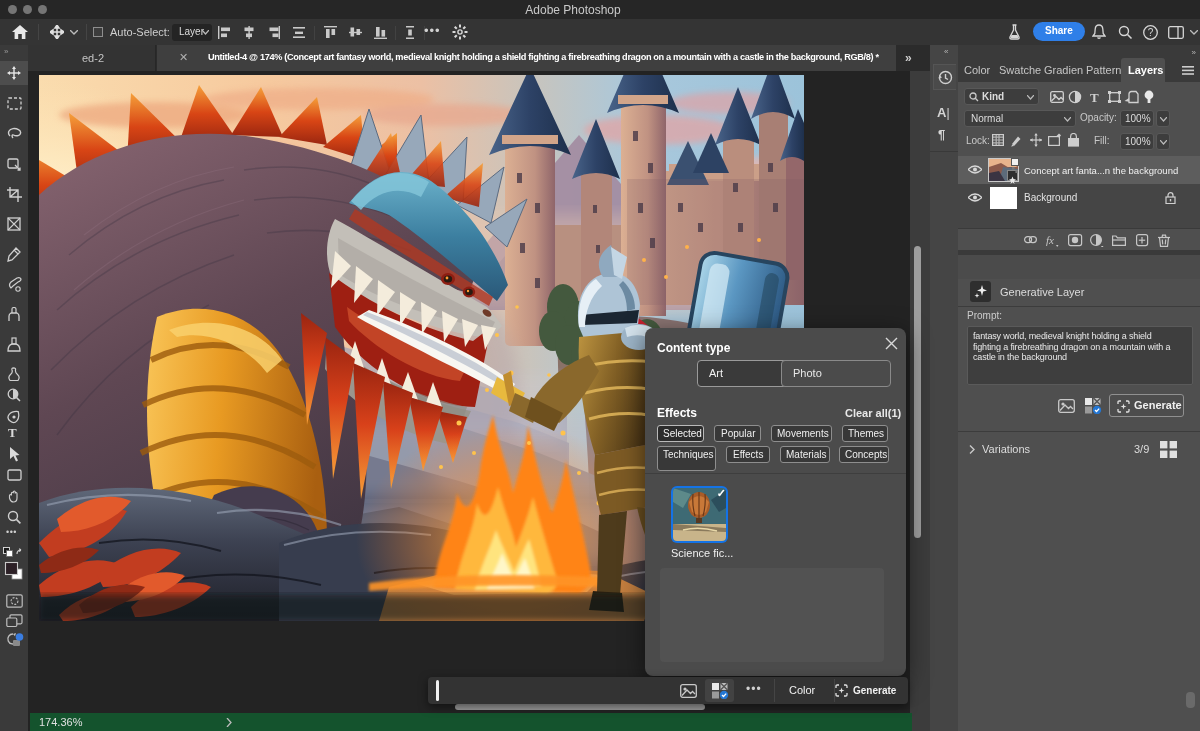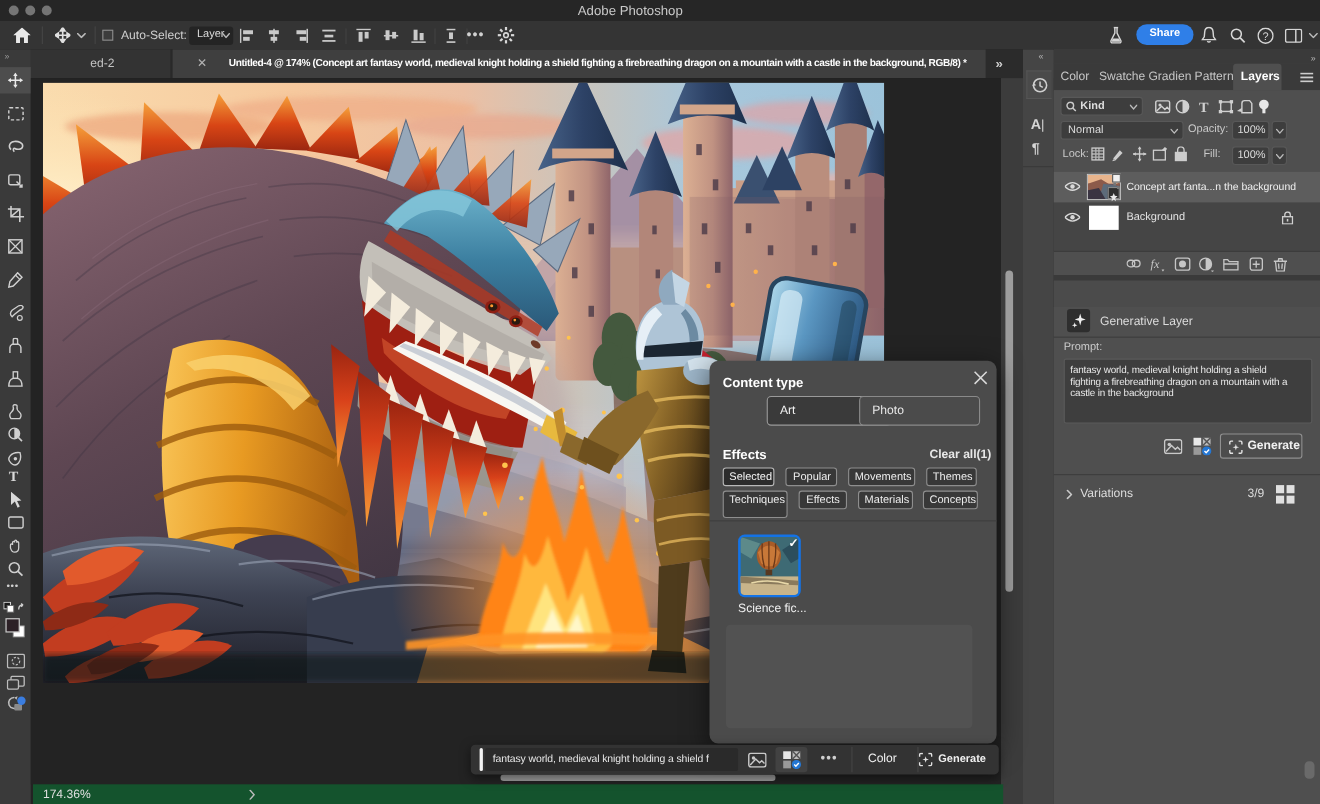--- a/index.html
+++ b/index.html
@@ -1015,23 +1015,20 @@
       </div>
       <div class="abs" style="right:2px;top:1px;color:#ffffff;font-size:11px;font-weight:bold;">✓</div>
     </div>
     <div class="abs" style="left:26px;top:219px;color:#f0f0f0;font-size:11px;">Science fic...</div>
 
     <div class="abs" style="left:15px;top:240px;width:224px;height:94px;background:#525252;border-radius:4px;"></div>
   </div>
 
   <div class="abs" id="floatbar" style="left:428px;top:677px;width:480px;height:27px;background:#333333;border-radius:4px;box-shadow:0 3px 10px rgba(0,0,0,0.5);">
     <div class="abs" style="left:8px;top:3px;width:3px;height:21px;background:#f2f2f2;border-radius:2px;"></div>
-    <div class="abs" style="left:13px;top:3px;width:230px;height:21px;background:#2a2a2a;border-radius:2px;">
-      <div class="abs" style="left:7px;top:5px;color:#e8e8e8;font-size:9.5px;letter-spacing:-0.1px;white-space:nowrap;">fantasy world, medieval knight holding a shield f</div>
-    </div>
     <svg class="abs" style="left:252px;top:7px;" width="17" height="14" viewBox="0 0 17 14">
       <rect x="0.7" y="0.7" width="15.6" height="12.6" rx="2" fill="none" stroke="#c9c9c9" stroke-width="1.3"></rect>
         <circle cx="5" cy="5" r="1.6" fill="#c9c9c9"></circle>
         <path d="M2 11.5 L7 6 L10.5 9.5 L12.5 7.5 L15 10" stroke="#c9c9c9" stroke-width="1.3" fill="none"></path>
     </svg>
     <div class="abs" style="left:277px;top:2px;width:29px;height:23px;background:#424242;border-radius:3px;">
       <svg class="abs" style="left:6px;top:3px;" width="18" height="17" viewBox="0 0 18 17">
         <rect x="1" y="1" width="7" height="7" fill="#e8e8e8"></rect>
           <rect x="9.5" y="1" width="7" height="7" fill="#bdbdbd"></rect>
           <rect x="1" y="9.5" width="7" height="7" fill="#9a9a9a"></rect>

